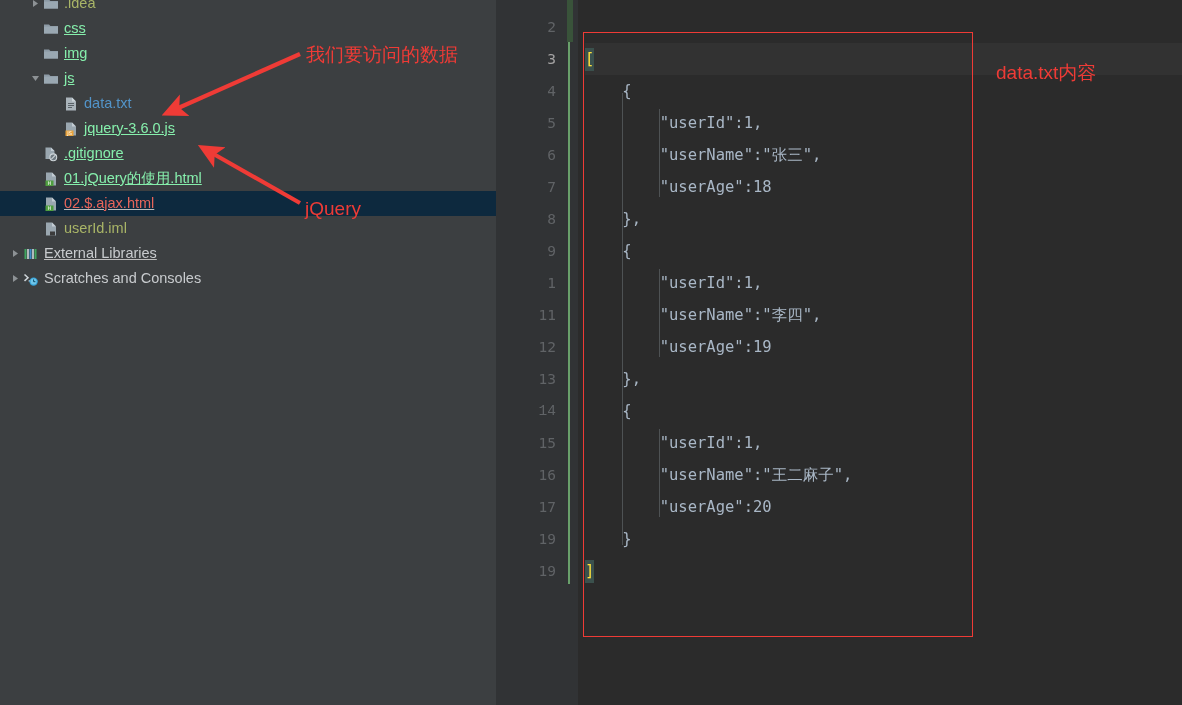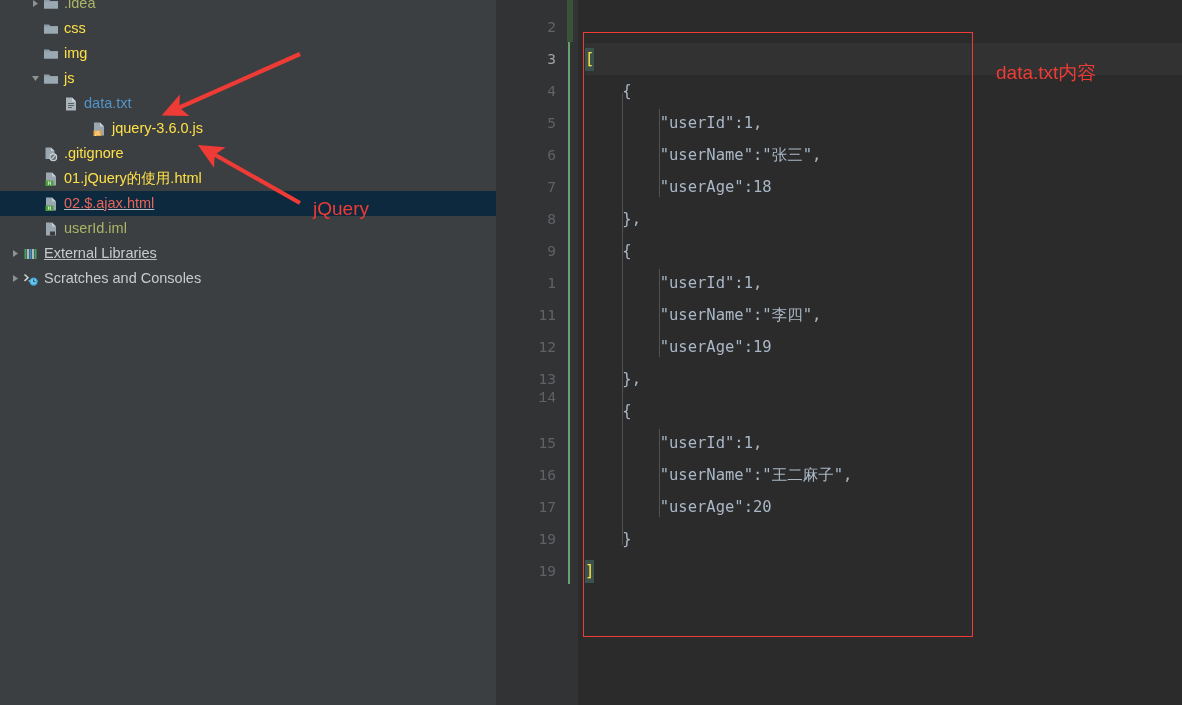--- a/index.html
+++ b/index.html
@@ -37,21 +37,21 @@
     width: 16px; height: 16px;
     flex: 0 0 16px;
     margin-right: 5px;
     position: relative;
     display: inline-block;
   }
   .lbl { line-height: 1; padding-bottom: 1px; }
 
   
   .c-olive   { color: #a9b567; }
-  .c-grey    { color: #fde047; }
+  .c-grey    { color: #86efac; text-decoration: underline; }
   .c-blue    { color: #5294c9; }
   .c-salmon  { color: #e8655a; }
   .c-white   { color: #c8cbce; }
 
   
   #editor {
     position: absolute; left: 496px; top: 0;
     width: 686px; height: 705px;
     background: #2b2b2b;
   }
@@ -128,21 +128,21 @@
     width: 1182px; height: 705px;
     pointer-events: none;
   }
   .note {
     position: absolute;
     color: #ef3b36;
     font-family: "Liberation Sans", sans-serif;
     white-space: nowrap;
   }
   #note-data   { left: 306px; top: 42px;  font-size: 19px; }
-  #note-jquery { left: 305px; top: 198px; font-size: 19px; margin-left: 8px; }
+  #note-jquery { left: 305px; top: 198px; font-size: 19px; }
   #note-content{ left: 996px; top: 60px;  font-size: 19px; }
 
   #redbox {
     position: absolute;
     left: 583px; top: 32px;
     width: 390px; height: 605px;
     border: 1.6px solid #ef3b36;
   }
 </style>
 </head>
@@ -203,21 +203,21 @@
               <path d="M3 1.5h6l4 4v9H3z" fill="#aab4bb"></path>
               <path d="M9 1.5l4 4H9z" fill="#ced6db"></path>
               <g fill="#5a6268">
                 <rect x="5" y="7" width="6" height="1"></rect>
                 <rect x="5" y="9" width="6" height="1"></rect>
                 <rect x="5" y="11" width="4" height="1"></rect>
               </g>
             </svg></span>
           <span class="lbl c-blue">data.txt</span>
         </div>
-        <div class="tree-row" style="position: absolute; left: 0px; right: 0px; top: 116px; margin-left: 28px;">
+        <div class="tree-row" style="position: absolute; left: 0px; right: 0px; top: 116px;">
           <span style="display: inline-block; width: 48px; flex: 0 0 48px;"></span>
           <span class="twisty"></span>
           <span class="ico"><svg width="16" height="16" viewBox="0 0 16 16">
               <path d="M3 1.5h6l4 4v9H3z" fill="#9aa7b0"></path>
               <path d="M9 1.5l4 4H9z" fill="#c3ccd3"></path>
               <rect x="2.5" y="9.5" width="8" height="5.5" fill="#e8a33d"></rect>
               <text x="6.5" y="14" font-size="5" font-family="DejaVu Sans, sans-serif" fill="#ffffff" text-anchor="middle">JS</text>
             </svg></span>
           <span class="lbl c-grey">jquery-3.6.0.js</span>
         </div>
@@ -306,21 +306,21 @@
         <div class="lnum" style="top: 75px;">4</div>
         <div class="lnum" style="top: 107px;">5</div>
         <div class="lnum" style="top: 139px;">6</div>
         <div class="lnum" style="top: 171px;">7</div>
         <div class="lnum" style="top: 203px;">8</div>
         <div class="lnum" style="top: 235px;">9</div>
         <div class="lnum" style="top: 267px;">1</div>
         <div class="lnum" style="top: 299px;">11</div>
         <div class="lnum" style="top: 331px;">12</div>
         <div class="lnum" style="top: 363px;">13</div>
-        <div class="lnum" style="top: 382px; font-family: Liberation Mono, monospace;">14</div>
+        <div class="lnum" style="top: 395px; font-family: Liberation Mono, monospace;">14</div>
         <div class="lnum" style="top: 427px;">15</div>
         <div class="lnum" style="top: 459px;">16</div>
         <div class="lnum" style="top: 491px;">17</div>
         <div class="lnum" style="top: 523px;">19</div>
         <div class="lnum" style="top: 555px;">19</div>
       </div>
     <div id="gutter-edge"></div>
     <div id="vcs-top"></div>
     <div id="vcs-bar"></div>
     <div id="strip"></div>
@@ -360,17 +360,18 @@
         </marker>
       </defs>
 
       <line x1="300" y1="54" x2="167" y2="113" stroke="#ef3b36" stroke-width="4.2" marker-end="url(#ah)"></line>
 
       <line x1="300" y1="203" x2="203" y2="148" stroke="#ef3b36" stroke-width="4.2" marker-end="url(#ah)"></line>
     </svg>
 
     <div id="redbox"></div>
 
+    <div class="note" id="note-data">我们要访问的数据</div>
     <div class="note" id="note-jquery">jQuery</div>
     <div class="note" id="note-content">data.txt内容</div>
   </div>
 
 </div>
 
 </body></html>

